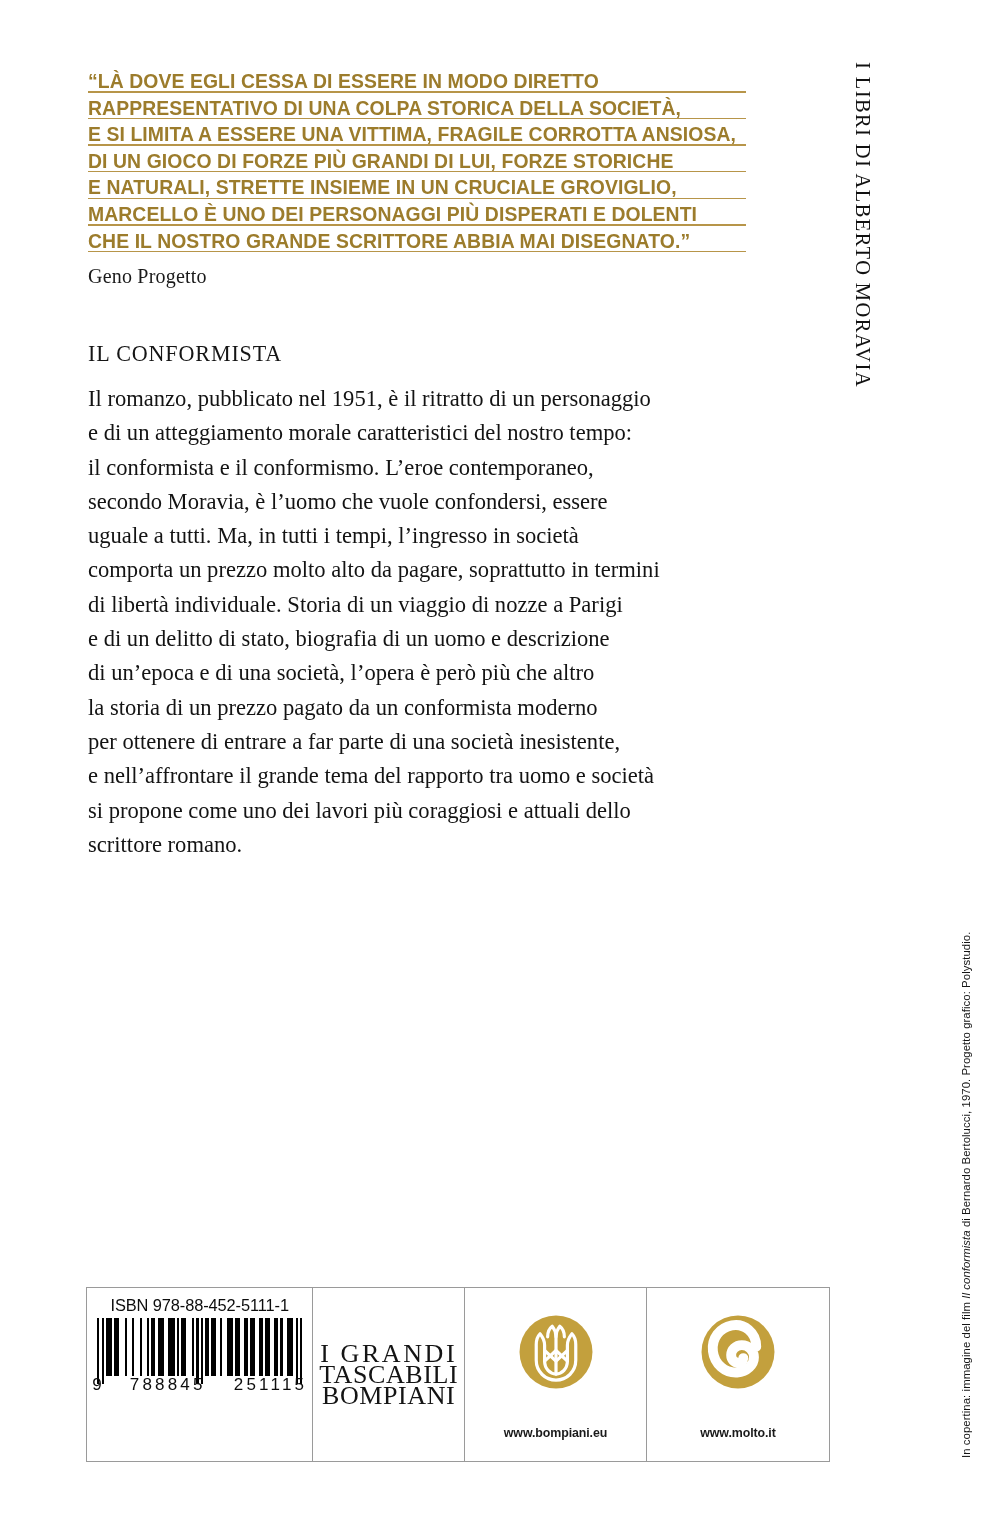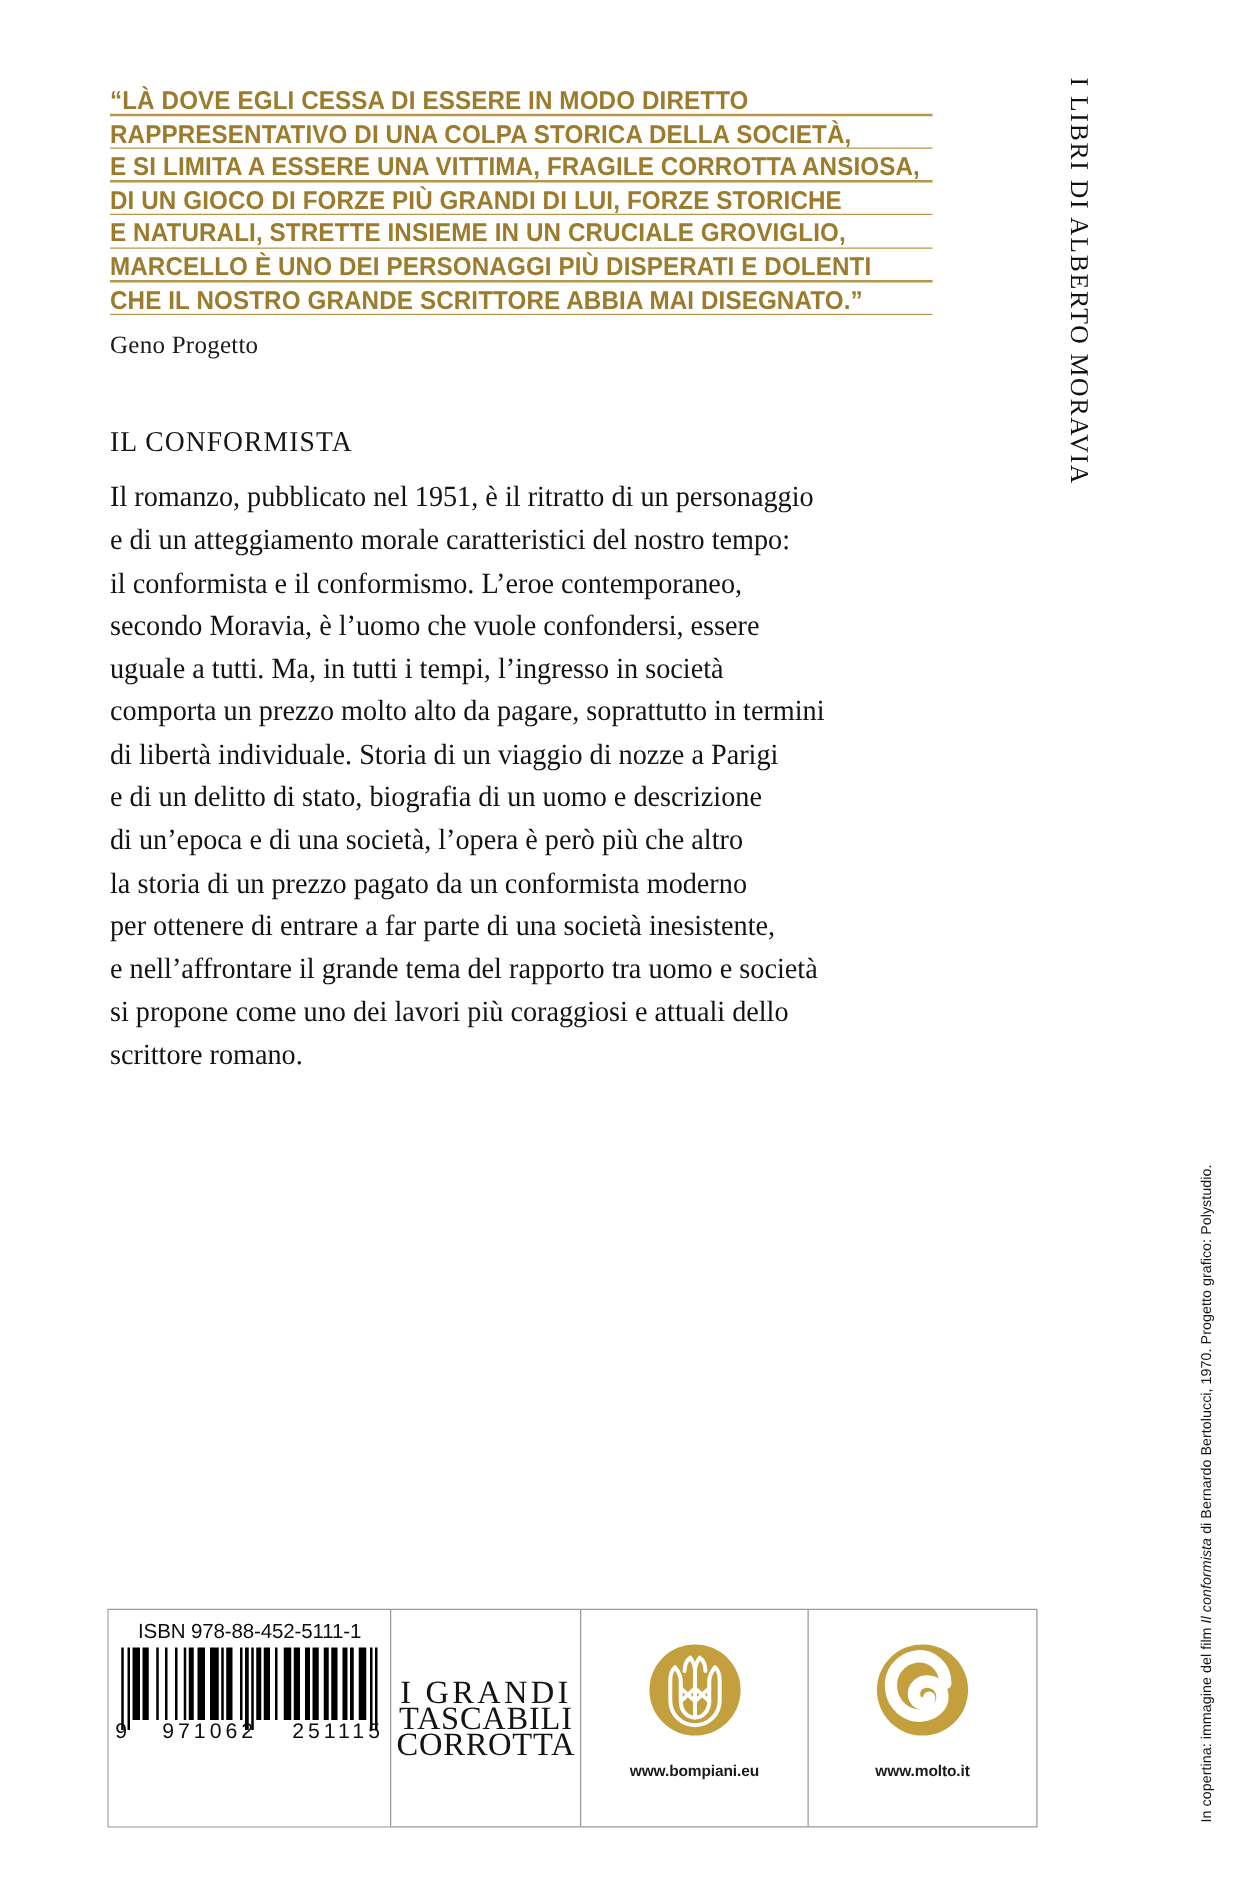--- a/index.html
+++ b/index.html
@@ -142,21 +142,21 @@
   }
   .bar-cell {
     box-sizing: border-box;
     border-right: 1.4px solid #9a9a9a;
     position: relative;
   }
   .bar-cell:last-child { border-right: none; }
 
   .cell-barcode { width: 245px; display: flex; flex-direction: column; }
   .cell-imprint { width: 164px; display: flex; align-items: center; justify-content: center; }
-  .cell-logo { width: 197px; display: flex; flex-direction: column; align-items: center; justify-content: flex-start; }
+  .cell-logo { width: 197px; display: flex; flex-direction: column; align-items: center; justify-content: flex-start; gap: 16px; }
 
   
   .barcode-top {
     flex: 1 1 auto;
     display: flex;
     flex-direction: column;
     align-items: center;
     padding-top: 8px;
     background: #ffffff;
   }
@@ -353,31 +353,31 @@
               <span class="" style="width:4.316px;background:transparent"></span>
               <span class="" style="width:6.474px;background:#000000"></span>
               <span class="" style="width:2.158px;background:transparent"></span>
               <span class="tall" style="width:2.158px;background:#000000"></span>
               <span class="tall" style="width:2.158px;background:transparent"></span>
               <span class="tall" style="width:2.158px;background:#000000"></span>
             </div>
         </div>
         <div class="barcode-digits">
           <span>9</span>
-          <span class="grp">971062</span>
+          <span class="grp">788845</span>
           <span class="grp">251115</span>
         </div>
       </div>
     </div>
 
     <div class="bar-cell cell-imprint">
       <div class="imprint">
         <span class="l1">I GRANDI</span>
         <span class="l2">TASCABILI</span>
-        <span class="l3">CORROTTA</span>
+        <span class="l3">BOMPIANI</span>
       </div>
     </div>
 
     <div class="bar-cell cell-logo">
       <svg class="logo-disc" viewBox="0 0 100 100">
         <circle cx="50" cy="50" r="48" fill="#c3a03d"></circle>
         <g fill="none" stroke="#ffffff" stroke-width="4.2" stroke-linejoin="round" stroke-linecap="round">
           <path d="M24 40 C24 34 26 29 29 26 C33 31 35 36 35 41 L35 62 C35 72 42 79 50 79 C58 79 65 72 65 62 L65 41 C65 36 67 31 71 26 C74 29 76 34 76 40 L76 61 C76 76 64 87 50 87 C36 87 24 76 24 61 Z"></path>
           <path d="M50 79 L50 30 C50 25 48 20 45 16 C41 19 39 24 39 30"></path>
           <path d="M50 30 C50 25 52 20 55 16 C59 19 61 24 61 30"></path>

